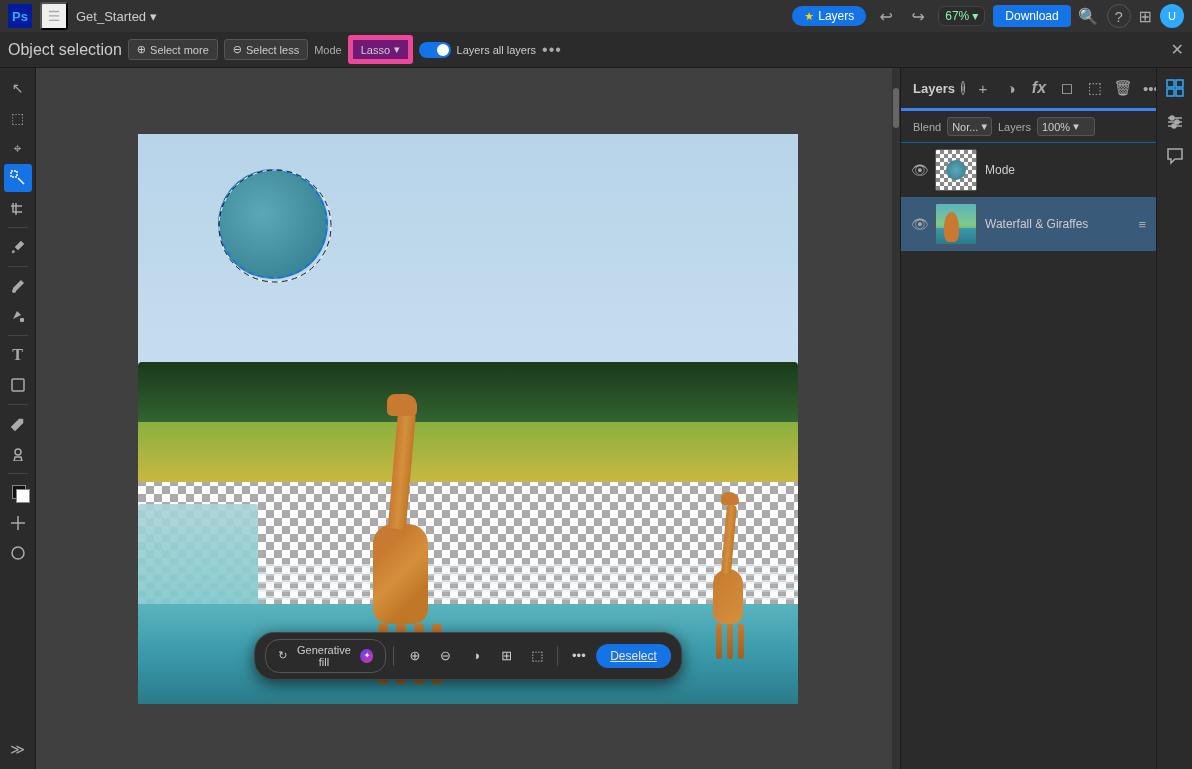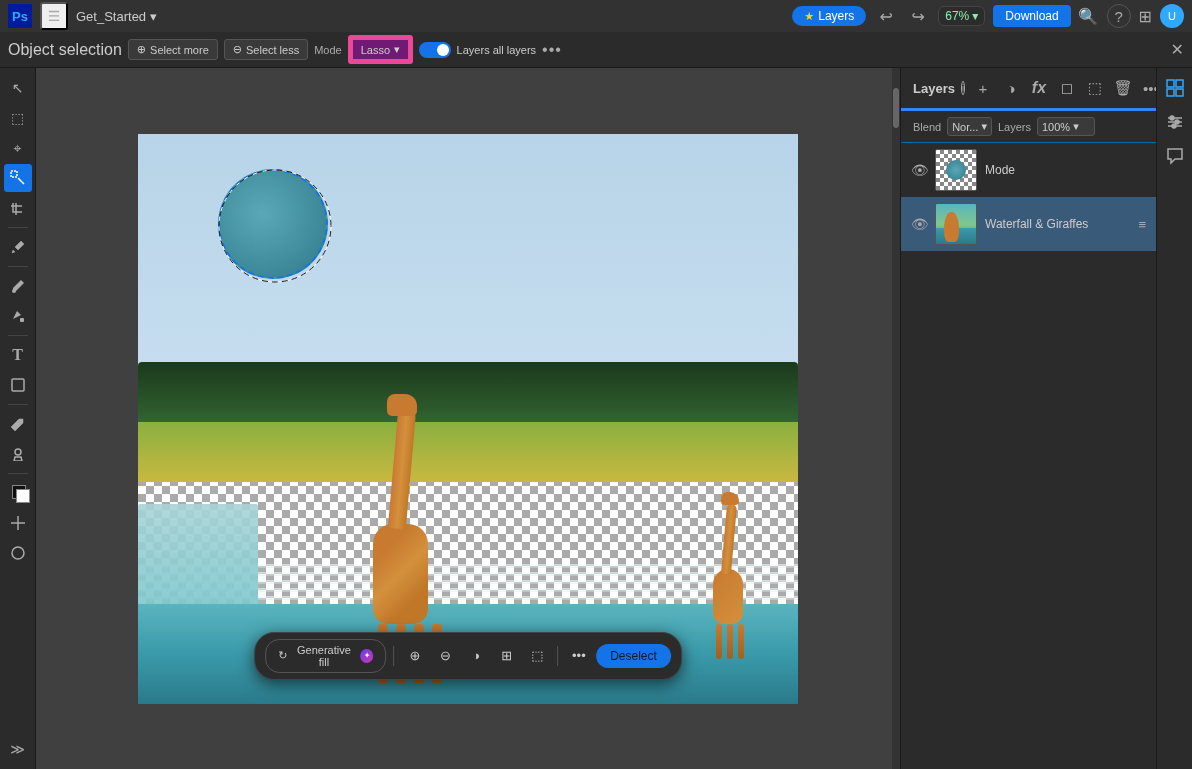--- a/index.html
+++ b/index.html
@@ -107,21 +107,21 @@
     
     .float-toolbar {
       position: absolute; bottom: 24px; left: 50%; transform: translateX(-50%);
       background: #2b2b2b; border: 1px solid #444; border-radius: 20px;
       display: flex; align-items: center; gap: 4px; padding: 6px 10px;
       box-shadow: 0 4px 16px rgba(0,0,0,0.6);
     }
     .float-btn { background: none; border: none; color: #ccc; font-size: 13px; cursor: pointer; width: 28px; height: 28px; display: flex; align-items: center; justify-content: center; border-radius: 4px; }
     .gen-fill-btn { background: #2b2b2b; border: 1px solid #555; color: #ccc; font-size: 11px; border-radius: 14px; padding: 4px 12px; cursor: pointer; display: flex; align-items: center; gap: 5px; }
     .gen-fill-badge { width: 14px; height: 14px; background: linear-gradient(135deg, #6a3de8, #c839b4); border-radius: 50%; display: inline-flex; align-items: center; justify-content: center; font-size: 8px; color: #fff; }
-    .deselect-btn { background: #1473e6; color: #0f172a; border: none; border-radius: 14px; padding: 5px 14px; font-size: 12px; cursor: pointer; }
+    .deselect-btn { background: #1473e6; color: #e5e5e5; border: none; border-radius: 14px; padding: 5px 14px; font-size: 12px; cursor: pointer; text-decoration: underline; }
     .float-divider { width: 1px; height: 20px; background: #555; margin: 0 3px; }
 
     
     .right-panel { width: 256px; background: #2b2b2b; flex-shrink: 0; display: flex; flex-direction: column; border-left: 1px solid #1a1a1a; }
     .panel-header { padding: 8px 12px; display: flex; align-items: center; gap: 6px; border-bottom: 3px solid #3b82f6; }
     .panel-title { font-size: 13px; font-weight: 600; color: #ccc; }
     .panel-info-icon { width: 14px; height: 14px; border: 1px solid #aaa; border-radius: 50%; display: flex; align-items: center; justify-content: center; font-size: 9px; color: #aaa; cursor: pointer; }
     .panel-actions { display: flex; align-items: center; gap: 4px; margin-left: auto; }
     .panel-action-btn { background: none; border: none; color: #aaa; font-size: 15px; cursor: pointer; width: 24px; height: 24px; display: flex; align-items: center; justify-content: center; }
 

